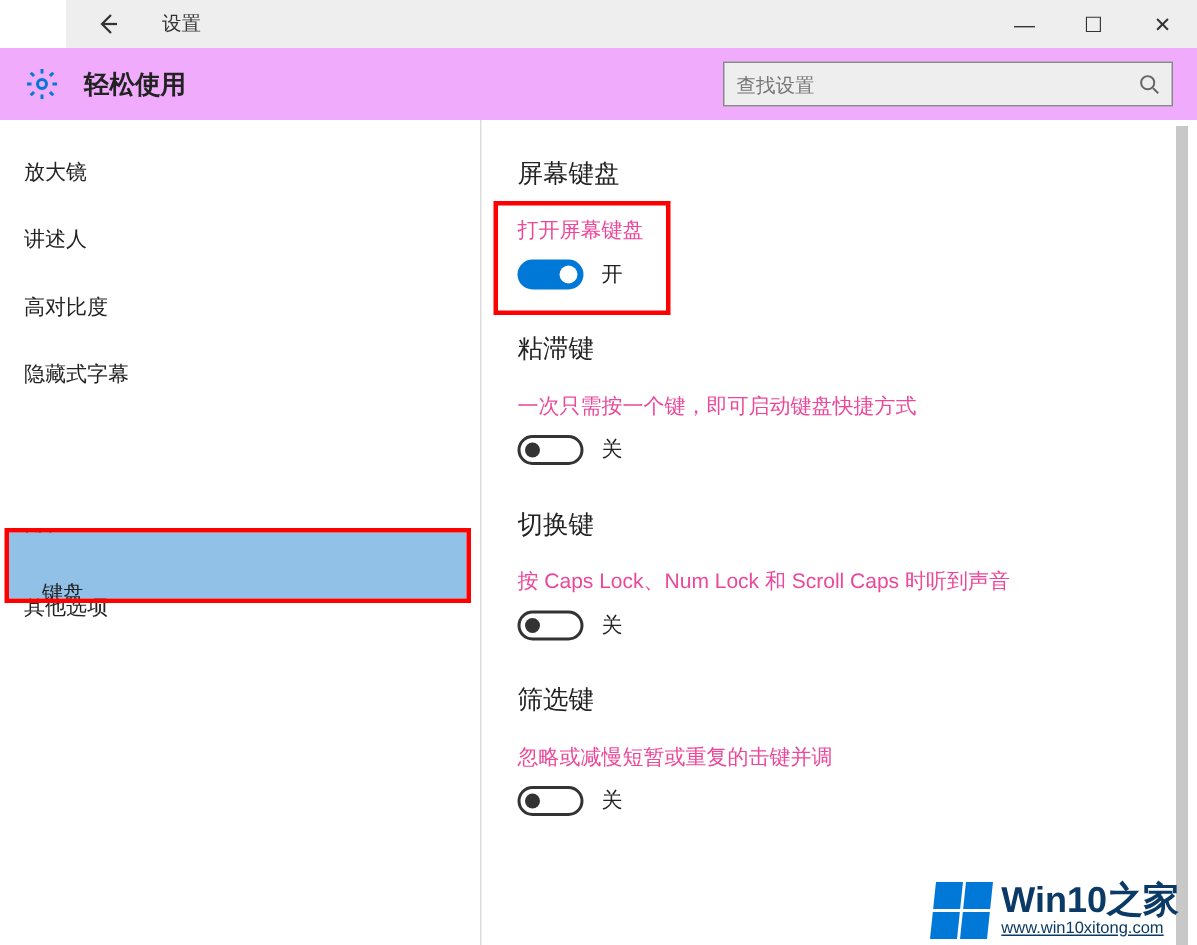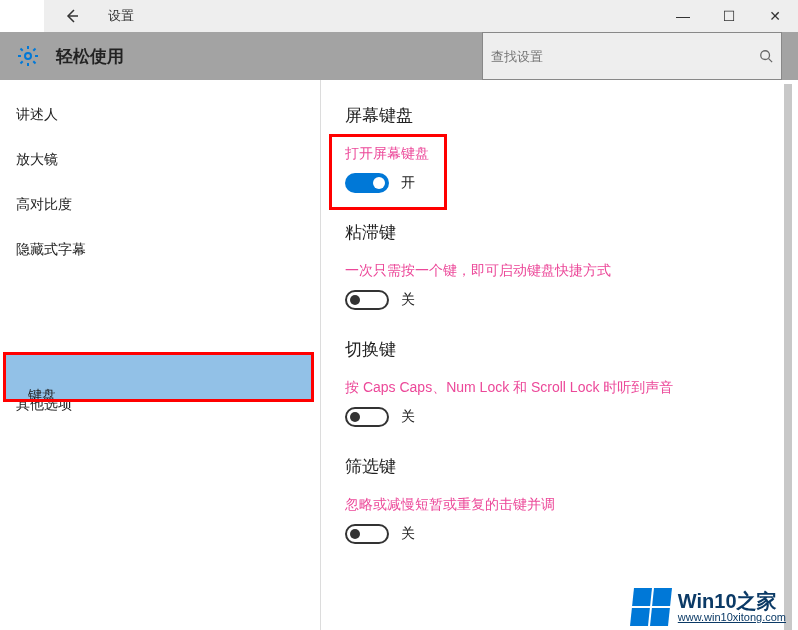--- a/index.html
+++ b/index.html
@@ -6,24 +6,24 @@
   body { width: 798px; height: 630px; background: #fff; overflow: hidden; position: relative; }
 
   
   .titlebar { height: 32px; background: #eeeeee; display: flex; align-items: center; padding-left: 16px; margin-left: 44px; }
   .titlebar .back { width: 24px; height: 24px; display: flex; align-items: center; justify-content: center; }
   .titlebar .title { margin-left: 24px; font-size: 13px; color: #333; }
   .titlebar .winctrls { margin-left: auto; display: flex; }
   .titlebar .winctrls .ctl { width: 46px; height: 32px; display: flex; align-items: center; justify-content: center; font-size: 14px; color:#333; }
 
   
-  .header { height: 48px; background: #a3a3a3; display: flex; align-items: center; padding: 0 16px; }
+  .header { height: 48px; background: #f0abfc; display: flex; align-items: center; padding: 0 16px; }
   .header .gear { width: 24px; height: 24px; }
   .header .htext { margin-left: 16px; font-size: 17px; font-weight: 600; color: #222; }
-  .header .searchwrap { margin-left: auto; width: 300px; height: 48px; border: 1px solid #888; display: flex; align-items: center; background:#eeeeee; }
+  .header .searchwrap { margin-left: auto; width: 300px; height: 30px; border: 1px solid #888; display: flex; align-items: center; background:#eeeeee; }
   .header .searchwrap input { flex: 1; background: transparent; border: none; outline: none; padding: 0 8px; font-size: 13px; color:#555; }
   .header .searchwrap .sicon { width: 30px; display:flex; align-items:center; justify-content:center; }
 
   
   .body { display: flex; height: calc(630px - 80px); }
   .sidebar { width: 320px; background: #fff; padding-top: 12px; position: relative; }
   .sidebar .item { height: 45px; display: flex; align-items: center; padding-left: 16px; font-size: 14px; color: #222; cursor:pointer; }
   .sidebar .sel-hl { position: absolute; left: 3px; top: 272px; width: 311px; height: 50px; border: 3px solid #ff0000; z-index: 5; }
   .sidebar .sel-bg { position: absolute; left: 6px; top: 275px; width: 305px; height: 44px; background: #92c1e7; z-index: 1; }
   .sidebar .item.sel { position: relative; z-index: 2; }
@@ -43,21 +43,21 @@
   .toggle-label { margin-left: 12px; font-size: 14px; color: #222; }
 
   .section-block { margin-bottom: 18px; }
   .hlbox { position:absolute; border:3px solid #ff0000; left:8px; top:54px; width:118px; height:76px; z-index:10; }
 
   
   .watermark { position:absolute; right:12px; bottom:4px; display:flex; align-items:center; }
   .watermark .winlogo { display:grid; grid-template-columns: 18px 18px; grid-template-rows: 18px 18px; gap:2px; margin-right:8px; transform: skewX(-6deg);}
   .watermark .winlogo div { background:#0078d7; }
   .watermark .wt { display:flex; flex-direction:column; }
-  .watermark .wt1 { font-size:20px; font-weight:700; color:#0b3a66; line-height:1; }
+  .watermark .wt1 { font-size:24px; font-weight:700; color:#0b3a66; line-height:1; }
   .watermark .wt2 { font-size:11px; color:#0b3a66;text-decoration:underline; }
 </style>
 </head>
 <body>
 
 <div class="titlebar">
   <div class="back">
     <svg width="16" height="16" viewBox="0 0 16 16">
       <path d="M10 2 L4 8 L10 14" stroke="#333" stroke-width="1.5" fill="none"></path>
       <path d="M4 8 H14" stroke="#333" stroke-width="1.5"></path>
@@ -97,24 +97,24 @@
         </svg>
     </div>
   </div>
 </div>
 
 <div class="body">
   <div class="sidebar">
     <div class="sel-bg"></div>
     <div class="sel-hl"></div>
     <div class="item">
-        <span>讲述人</span>
+        <span>放大镜</span>
       </div>
     <div class="item">
-        <span>放大镜</span>
+        <span>讲述人</span>
       </div>
     <div class="item">
         <span>高对比度</span>
       </div>
     <div class="item">
         <span>隐藏式字幕</span>
       </div>
     <div style="height:45px"></div>
     <div class="item sel" style="position:absolute; top:280px; left:12px; width:100%;align-items:flex-end;">
         <span>键盘</span>
@@ -149,21 +149,21 @@
       <div class="toggle-row">
         <div class="toggle off">
             <div class="knob"></div>
           </div>
         <div class="toggle-label">关</div>
       </div>
     </div>
 
     <div class="section-block">
       <div class="section-title">切换键</div>
-      <div class="section-label">按 Caps Caps、Num Lock 和 Scroll Lock 时听到声音</div>
+      <div class="section-label">按 Caps Lock、Num Lock 和 Scroll Caps 时听到声音</div>
       <div class="toggle-row">
         <div class="toggle off">
             <div class="knob"></div>
           </div>
         <div class="toggle-label">关</div>
       </div>
     </div>
 
     <div class="section-block">
       <div class="section-title">筛选键</div>

